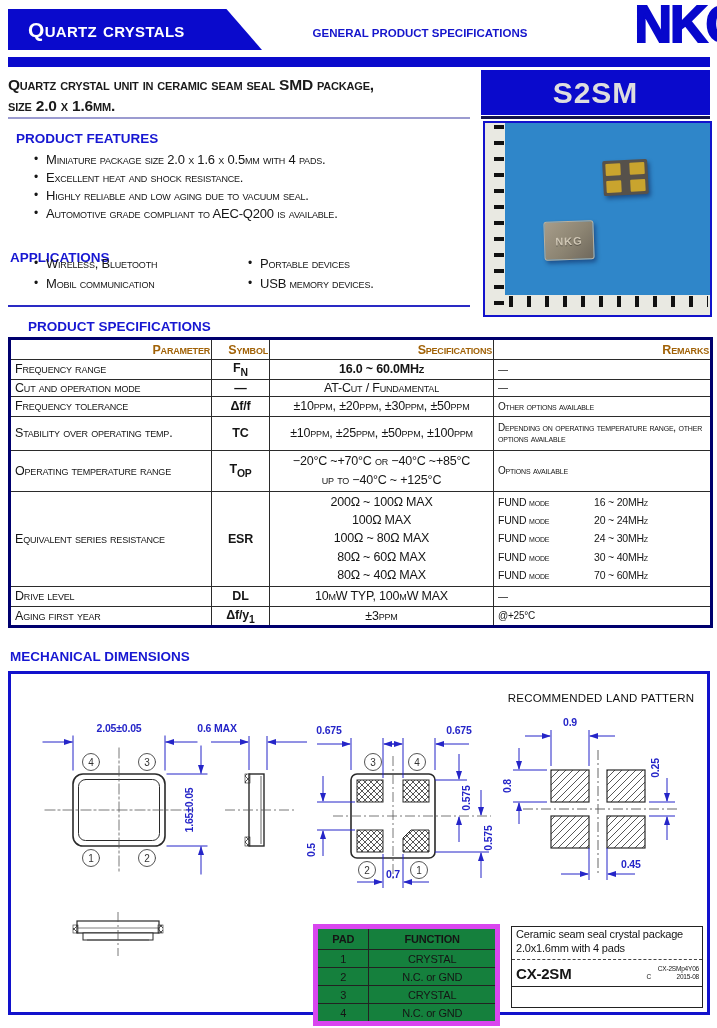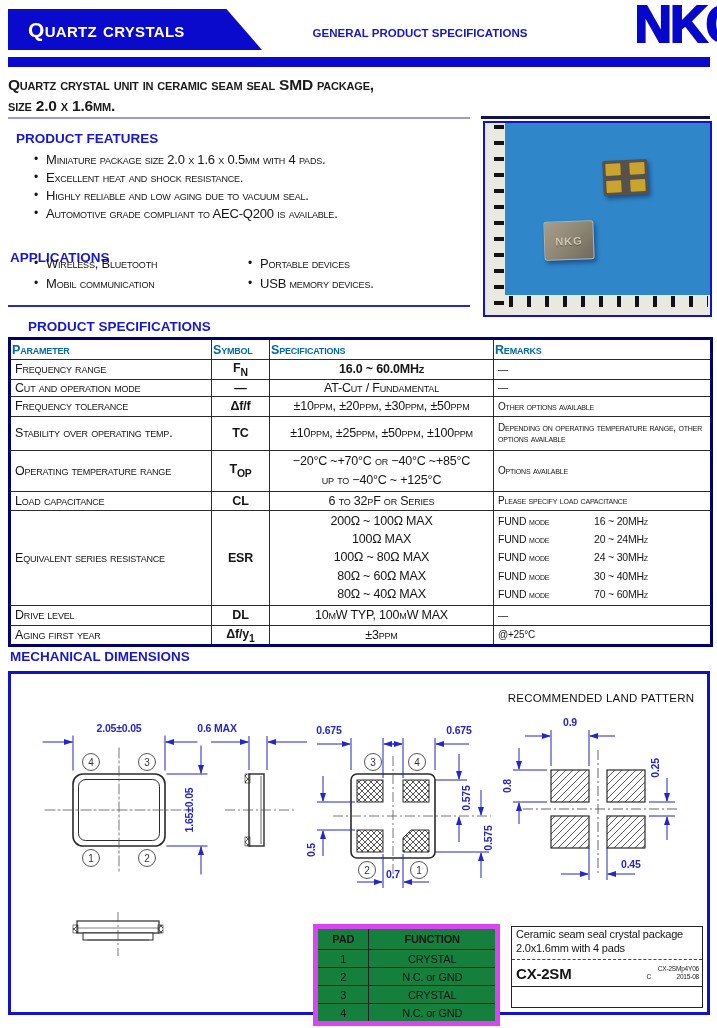--- a/index.html
+++ b/index.html
@@ -49,21 +49,21 @@
             border:1px solid #b9b09e;transform:rotate(-2deg);
             display:flex;align-items:center;justify-content:center;
             box-shadow:2px 3px 4px rgba(0,0,50,.4);}
   .chip-top span{color:#cfc6b4;font-size:11px;font-weight:bold;letter-spacing:1px;
                  text-shadow:0 1px 0 rgba(0,0,0,.35);}
 
   
   table.spec{position:absolute;left:8px;top:337px;width:702px;border-collapse:collapse;
              table-layout:fixed;border:3px solid #00006e;}
   table.spec td,table.spec th{border:1px solid #2b2b2b;vertical-align:middle;overflow:hidden;}
-  th.thc{color:#0369a1;font-size:12.5px;font-weight:bold;font-variant:small-caps;text-align:left;}
+  th.thc{color:#a16207;font-size:12.5px;font-weight:bold;font-variant:small-caps;text-align:right;}
   td.param{text-align:left;padding:0 4px;font-size:12.5px;font-variant:small-caps;}
   td.sym{text-align:center;font-size:12.5px;font-weight:600;}
   td.spc{text-align:center;font-size:12.5px;font-variant:small-caps;}
   td.rem{text-align:left;padding:0 4px;font-size:10px;font-variant:small-caps;line-height:11px;}
   .bold{font-weight:bold;}
   .nosc{font-variant:normal;}
   .esr-line{line-height:18.4px;}
   .esr-rline{display:flex;line-height:18.4px;font-size:10.5px;}
   .esr-rline .mode{display:inline-block;width:96px;}
   .two-line div{line-height:19px;}
@@ -99,20 +99,21 @@
   <div class="abs banner">Quartz crystals</div>
   <div class="abs doctype">GENERAL PRODUCT SPECIFICATIONS</div>
   <div class="abs logo">NKG</div>
   <div class="abs topbar"></div>
 
   <div class="abs title">
     <div>Quartz crystal unit in ceramic seam seal SMD package,</div>
     <div>size 2.0 x 1.6mm.</div>
   </div>
   <div class="abs title-rule"></div>
+  <div class="abs model-box">S2SM</div>
   <div class="abs model-rule"></div>
 
   <div class="abs h-section" style="left:16px;top:131px;">PRODUCT FEATURES</div>
   <div class="b-row bullets" style="left:26px;top:152px;">
     <span class="b-dot">•</span>
     <span class="b-txt">Miniature  package size 2.0 x 1.6 x 0.5mm with 4 pads.</span>
     </div>
   <div class="b-row bullets" style="left:26px;top:170px;">
     <span class="b-dot">•</span>
     <span class="b-txt">Excellent heat and shock resistance.</span>
@@ -203,26 +204,20 @@
       <td class="rem">Depending on operating  temperature range, other options available</td>
     </tr>
     <tr style="height:40px">
       <td class="param">Operating temperature range</td>
       <td class="sym"><span>T</span><sub>OP</sub></td>
       <td class="spc two-line">
         <div>−20°C ~+70°C  or  −40°C ~+85°C</div>
         <div>up to −40°C ~ +125°C</div>
       </td>
       <td class="rem">Options available</td>
-    </tr>
-    <tr style="height:19px">
-      <td class="param">Load capacitance</td>
-      <td class="sym">CL</td>
-      <td class="spc">6 to 32pF or Series</td>
-      <td class="rem">Please specify load capacitance</td>
     </tr>
     <tr style="height:92px">
       <td class="param">Equivalent series resistance</td>
       <td class="sym">ESR</td>
       <td class="spc nosc">
         <div class="esr-line">200Ω ~ 100Ω MAX</div>
         <div class="esr-line">100Ω MAX</div>
         <div class="esr-line">100Ω ~ 80Ω MAX</div>
         <div class="esr-line">80Ω ~ 60Ω MAX</div>
         <div class="esr-line">80Ω ~ 40Ω MAX</div>

